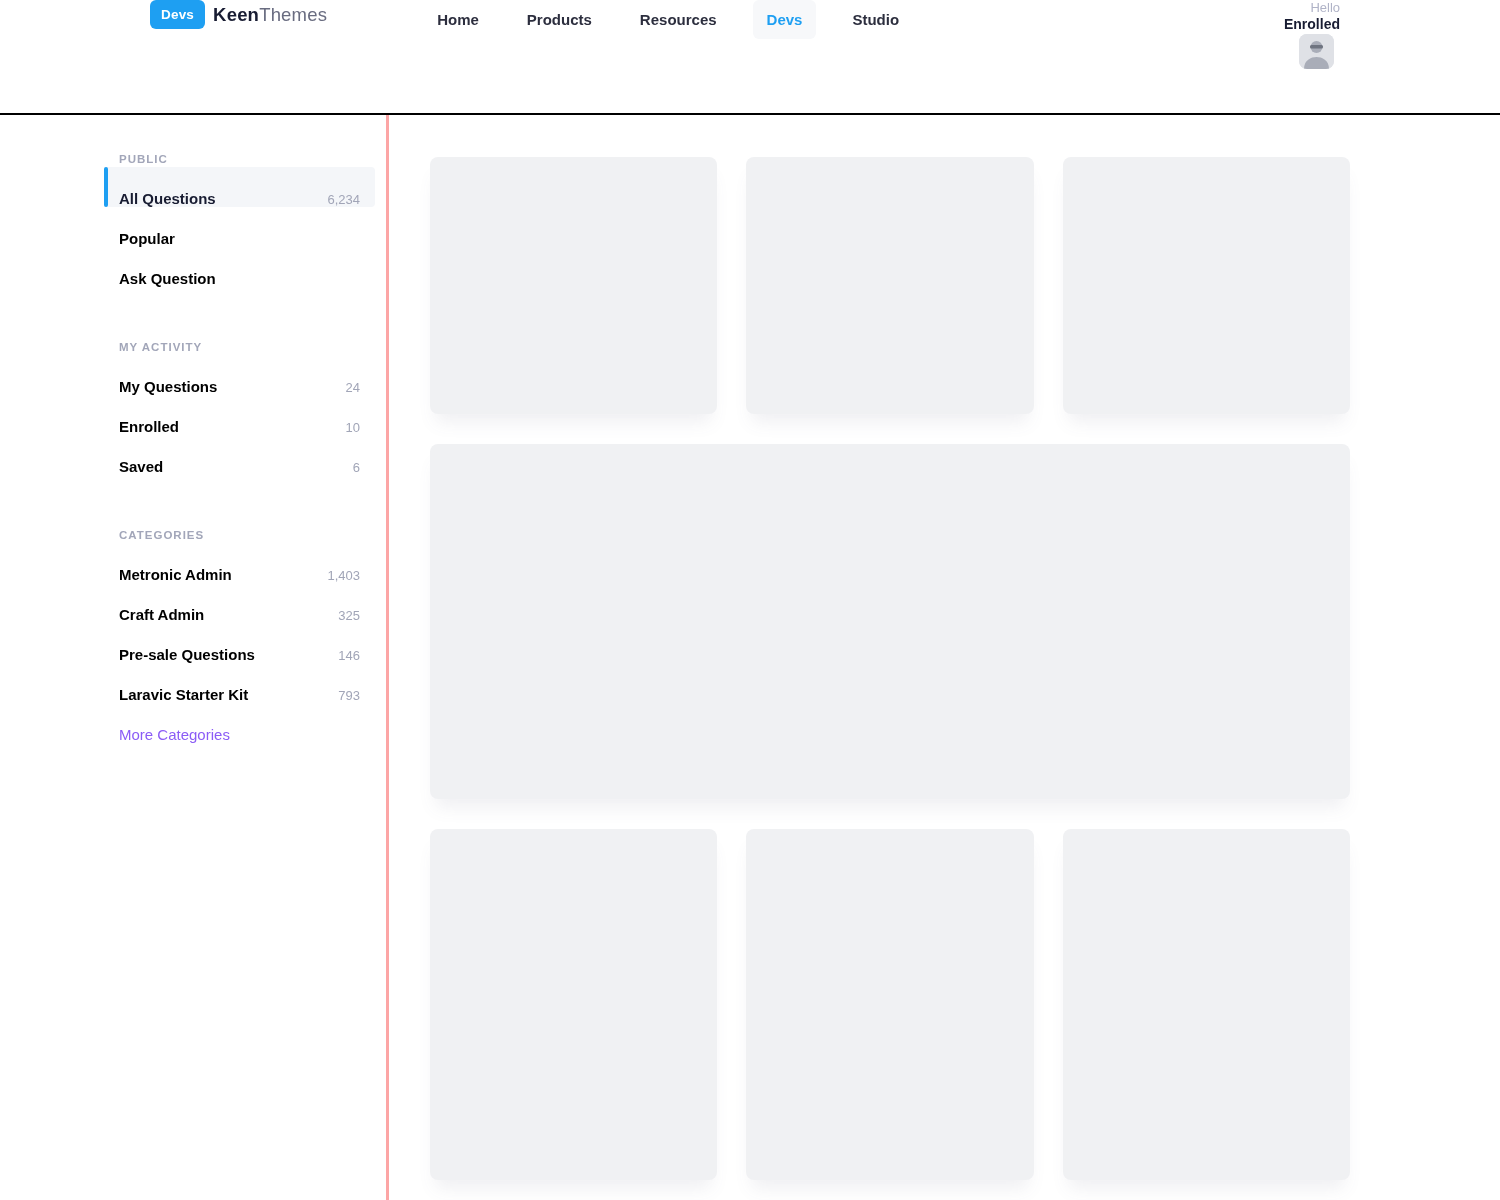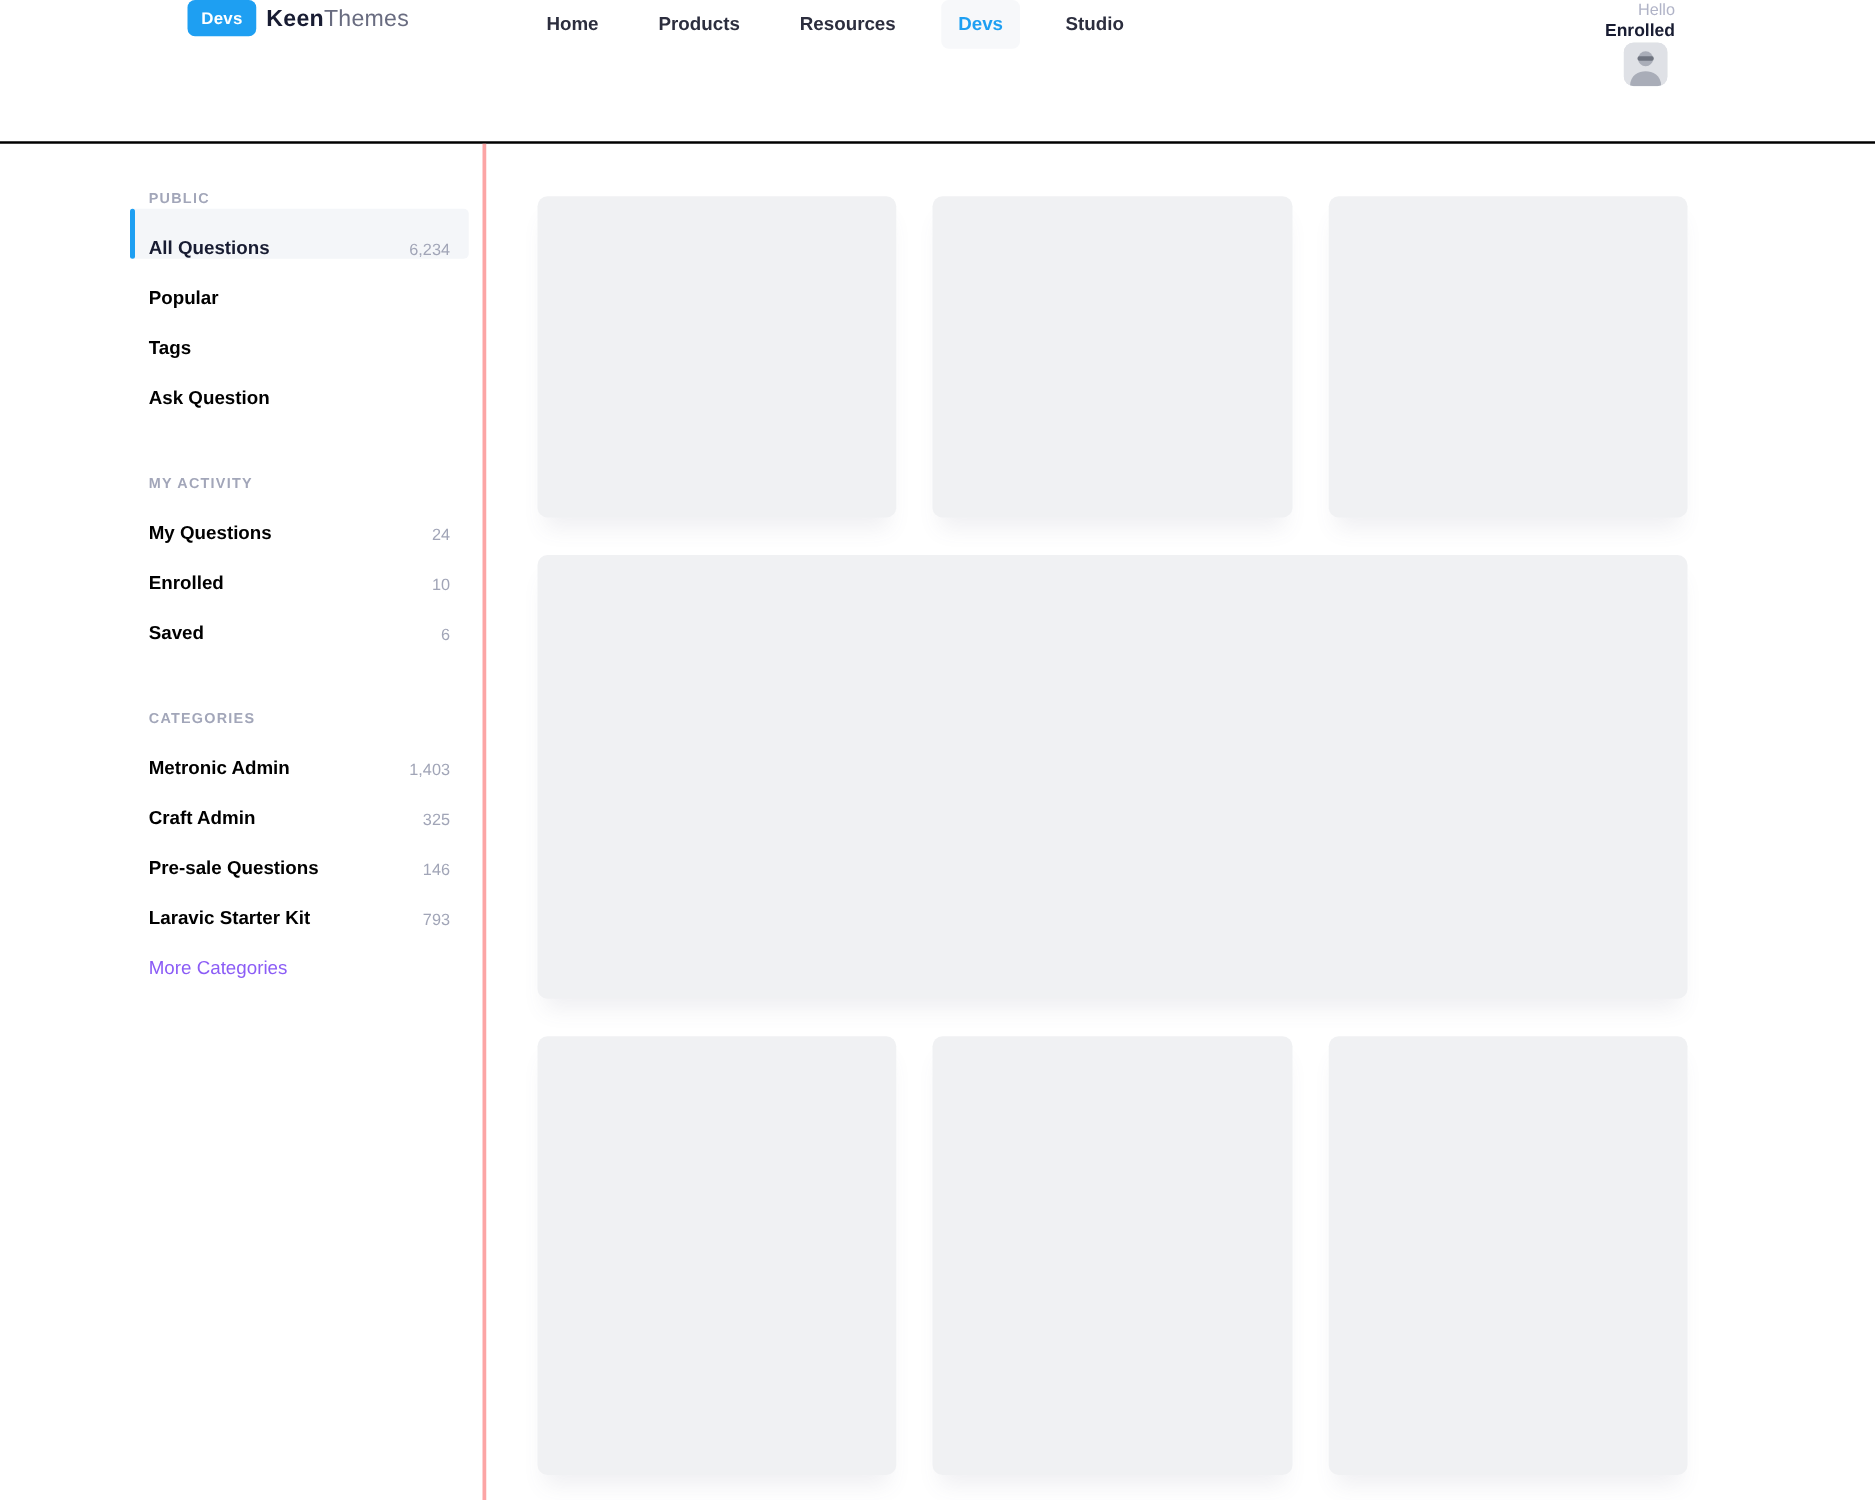--- a/index.html
+++ b/index.html
@@ -165,23 +165,20 @@
     <div class="side-section">
       <div class="side-heading">PUBLIC</div>
       <div class="side-item active">
         <span class="label">All Questions</span>
         <span class="count">6,234</span>
       </div>
       <div class="side-item">
         <span class="label">Popular</span>
       </div>
       <div class="side-item">
-        <span class="label">Tags</span>
-      </div>
-      <div class="side-item">
         <span class="label">Ask Question</span>
       </div>
     </div>
 
     <div class="section-gap"></div>
 
     <div class="side-section">
       <div class="side-heading">MY ACTIVITY</div>
       <div class="side-item">
         <span class="label">My Questions</span>

